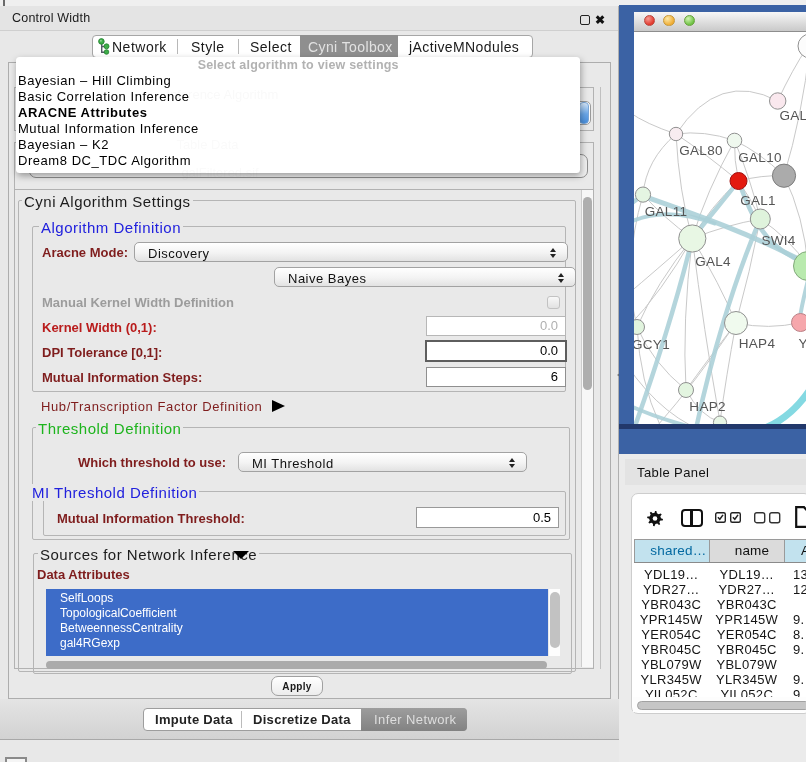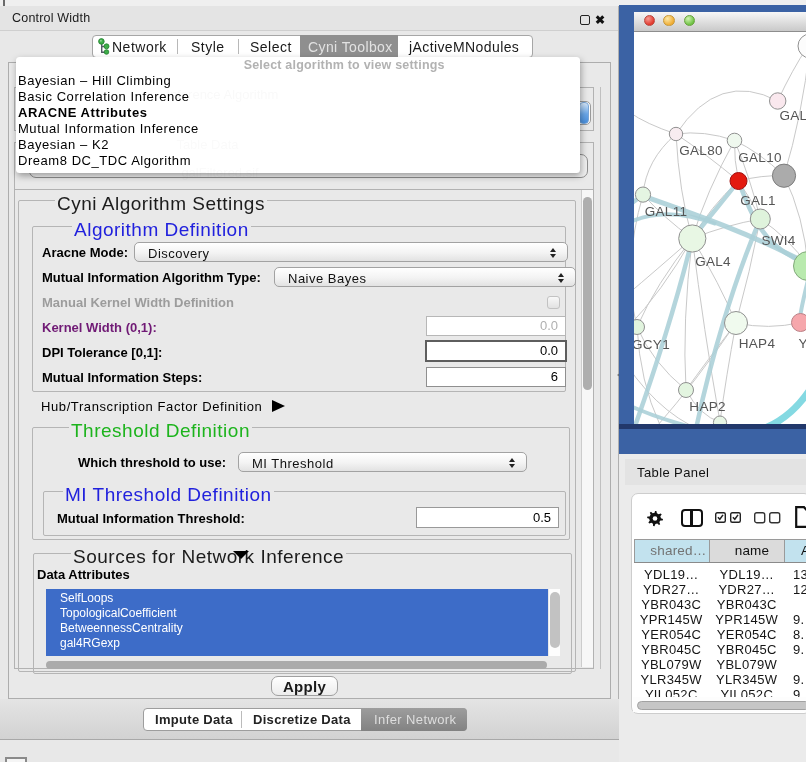--- a/index.html
+++ b/index.html
@@ -6,22 +6,22 @@
 body{font-family:"Liberation Sans",sans-serif;width:806px;height:762px;overflow:hidden;}
 .abs{position:absolute;}
 #page{position:relative;width:806px;height:762px;background:#e8e8e8;overflow:hidden;}
 .bold{font-weight:bold;}
 .combo{position:absolute;border:1px solid #a2a2a2;border-radius:5px;background:linear-gradient(#ffffff,#f3f3f3 55%,#e2e2e2);box-sizing:border-box;font-size:13px;color:#111;}
 .combo .ctext{position:absolute;left:13px;top:2.5px;letter-spacing:.5px;}
 .spin{position:absolute;width:7px;height:10px;}
 .spin:before{content:"";position:absolute;left:0;top:0;border-left:3.5px solid transparent;border-right:3.5px solid transparent;border-bottom:4px solid #222;}
 .spin:after{content:"";position:absolute;left:0;bottom:0;border-left:3.5px solid transparent;border-right:3.5px solid transparent;border-top:4px solid #222;}
 .field{position:absolute;background:#fff;box-sizing:border-box;font-size:13px;text-align:right;padding-right:7px;}
-.grouplab{position:absolute;background:#e9e9e9;padding:0 2px;font-size:19px;margin-left:33px;}
-.lbl{position:absolute;font-size:13px;color:#000000;white-space:nowrap;}
+.grouplab{position:absolute;background:#e9e9e9;padding:0 2px;font-size:15px;}
+.lbl{position:absolute;font-size:13px;color:#7f1d1d;white-space:nowrap;}
 .ls{letter-spacing:.5px;}
 </style>
 </head>
 <body>
 <div id="page">
 
 <div class="abs" style="left:0;top:0;width:806px;height:6px;background:#efefef;"></div>
 <div class="abs" style="left:3px;top:0;width:2px;height:7px;background:#6a6a6a;"></div>
 <div class="abs" style="left:0;top:6px;width:619px;height:734px;background:#e8e8e8;border-right:1px solid #b0b0b0;box-sizing:border-box;"></div>
 
@@ -66,28 +66,27 @@
 <div class="grouplab ls" style="left:22px;top:193px;color:#1c1c1c;">Cyni Algorithm Settings</div>
 
 <div class="abs" style="left:32px;top:226px;width:534px;height:166px;border:1px solid #b5b5b5;border-radius:2px;box-sizing:border-box;"></div>
 <div class="grouplab ls" style="left:39px;top:219px;color:#2121dd;">Algorithm Definition</div>
 
 <div class="lbl bold" style="left:42px;top:245px;">Aracne Mode:</div>
 <div class="combo" style="left:134px;top:242px;width:434px;height:20px;">
       <span class="ctext">Discovery</span>
       <span class="spin" style="right:10px;top:4.5px;"></span>
     </div>
-<div class="lbl bold" style="left:42px;top:270px;">Mutual Information Algorithm Type:</div>
 <div class="combo" style="left:274px;top:267px;width:302px;height:20px;">
       <span class="ctext">Naive Bayes</span>
       <span class="spin" style="right:10px;top:4.5px;"></span>
     </div>
 <div class="lbl bold" style="left:42px;top:295px;color:#9c9c9c;">Manual Kernel Width Definition</div>
 <div class="abs" style="left:547px;top:296px;width:11px;height:11px;border:1px solid #c2c2c2;border-radius:3px;background:linear-gradient(#f8f8f8,#e2e2e2);"></div>
-<div class="lbl bold" style="left:42px;top:320px;color:#701a75;">Kernel Width (0,1):</div>
+<div class="lbl bold" style="left:42px;top:320px;color:#b91c1c;">Kernel Width (0,1):</div>
 <div class="field" style="left:426px;top:316px;width:140px;height:20px;border:1px solid #b7b7b7;color:#b0b0b0;line-height:18px;">0.0</div>
 <div class="lbl bold" style="left:42px;top:345px;">DPI Tolerance [0,1]:</div>
 <div class="field" style="left:425px;top:340px;width:142px;height:22px;border:2px solid #5e5e5e;color:#000;line-height:18px;">0.0</div>
 <div class="lbl bold" style="left:42px;top:370px;">Mutual Information Steps:</div>
 <div class="field" style="left:426px;top:367px;width:140px;height:20px;border:1px solid #8f8f8f;color:#000;line-height:18px;">6</div>
 
 <div class="lbl" style="left:41px;top:399px;letter-spacing:.6px;">Hub/Transcription Factor Definition</div>
 <div class="abs" style="left:272px;top:399.5px;width:0;height:0;border-top:6.8px solid transparent;border-bottom:6.8px solid transparent;border-left:13px solid #000;"></div>
 
 <div class="abs" style="left:32px;top:427px;width:538px;height:113px;border:1px solid #b5b5b5;border-radius:2px;box-sizing:border-box;"></div>
@@ -104,21 +103,21 @@
 
 <div class="abs" style="left:33px;top:553px;width:539px;height:121px;border:1px solid #b5b5b5;border-radius:2px;box-sizing:border-box;"></div>
 <div class="grouplab ls" style="left:38px;top:546px;color:#1c1c1c;">Sources for Network Inference</div>
 <div class="abs" style="left:232.5px;top:550.5px;width:0;height:0;border-left:8.5px solid transparent;border-right:8.5px solid transparent;border-top:8px solid #000;"></div>
 <div class="lbl bold" style="left:37px;top:567px;">Data Attributes</div>
 <div class="abs" style="left:46px;top:589px;width:502px;height:67px;background:#3d6cc8;color:#fff;font-size:12px;line-height:15px;padding:2px 0 0 14px;box-sizing:border-box;overflow:hidden;">SelfLoops<br>TopologicalCoefficient<br>BetweennessCentrality<br>gal4RGexp</div>
 <div class="abs" style="left:549px;top:589px;width:11px;height:67px;background:#fdfdfd;"></div>
 <div class="abs" style="left:549.5px;top:592px;width:10px;height:56px;background:#c2c2c2;border-radius:5px;"></div>
 <div class="abs" style="left:46px;top:661px;width:501px;height:7.5px;background:#ababab;border-radius:4px;"></div>
 
-<div class="abs" style="left:271px;top:676px;width:67px;height:19.5px;background:linear-gradient(#ffffff,#ececec);border:1px solid #a0a0a0;border-radius:7px;box-sizing:border-box;text-align:center;font-size:15px;font-weight:bold;letter-spacing:.3px;color:#1a1a1a;line-height:19px;">Apply</div>
+<div class="abs" style="left:271px;top:676px;width:52px;height:19.5px;background:linear-gradient(#ffffff,#ececec);border:1px solid #a0a0a0;border-radius:7px;box-sizing:border-box;text-align:center;font-size:10px;font-weight:bold;letter-spacing:.3px;color:#1a1a1a;line-height:19px;">Apply</div>
 
 <div class="abs" style="left:0;top:699px;width:619px;height:41px;background:linear-gradient(#e4e4e4,#d2d2d2);border-bottom:1px solid #a8a8a8;box-sizing:border-box;"></div>
 <div class="abs" style="left:143px;top:708px;width:324px;height:23px;background:#fff;border:1px solid #9d9d9d;border-radius:4px;box-sizing:border-box;"></div>
 <div class="abs" style="left:241px;top:711px;width:1px;height:17px;background:#bbb;"></div>
 <div class="abs" style="left:361px;top:708px;width:106px;height:23px;background:linear-gradient(#9d9d9d,#828282);border-radius:0 4px 4px 0;"></div>
 <div class="abs bold" style="left:155px;top:712px;font-size:13px;letter-spacing:.3px;color:#232323;">Impute Data</div>
 <div class="abs bold" style="left:253px;top:712px;font-size:13px;letter-spacing:.3px;color:#232323;">Discretize Data</div>
 <div class="abs" style="left:374px;top:712px;font-size:13px;letter-spacing:.4px;color:#dedede;">Infer Network</div>
 <div class="abs" style="left:5px;top:757px;width:18px;height:10px;border:2px solid #8a8a8a;background:#f5f5f5;"></div>
 
@@ -237,32 +236,32 @@
 </svg>
 <svg class="abs" style="left:795px;top:506px;" width="14" height="22" viewBox="0 0 14 22">
   <path d="M1.2,1.2 L9,1.2 L13,5.5 L13,20.8 L1.2,20.8 Z" fill="none" stroke="#111" stroke-width="2.2"></path>
 </svg>
 
 <div class="abs" style="left:633.5px;top:538.8px;width:172.5px;height:24px;border-top:1px solid #9a9a9a;border-bottom:1px solid #8a8a8a;box-sizing:border-box;background:#c2e2ee;"></div>
 <div class="abs" style="left:709px;top:539.8px;width:75.4px;height:22px;background:#dbdbdb;"></div>
 <div class="abs" style="left:633.5px;top:539.8px;width:1px;height:22px;background:#9a9a9a;"></div>
 <div class="abs" style="left:708.5px;top:539.8px;width:1px;height:22px;background:#9a9a9a;"></div>
 <div class="abs" style="left:784px;top:539.8px;width:1px;height:22px;background:#9a9a9a;"></div>
-<div class="abs" style="left:633.5px;top:543px;width:73px;text-align:right;font-size:13.5px;letter-spacing:.2px;color:#737373;">shared…</div>
+<div class="abs" style="left:633.5px;top:543px;width:73px;text-align:right;font-size:13.5px;letter-spacing:.2px;color:#0369a1;">shared…</div>
 <div class="abs" style="left:714px;top:543px;width:76px;text-align:center;font-size:13.5px;letter-spacing:.2px;color:#111;">name</div>
 <div class="abs" style="left:801px;top:543px;font-size:13.5px;color:#111;">Av</div>
 <div class="abs" style="left:633.5px;top:566.5px;width:172.5px;height:147.5px;font-size:13px;letter-spacing:.3px;color:#151515;overflow:hidden;">
   <div style="position:absolute;left:0;top:0;width:75.5px;text-align:center;line-height:15px;">YDL19…<br>YDR27…<br>YBR043C<br>YPR145W<br>YER054C<br>YBR045C<br>YBL079W<br>YLR345W<br>YIL052C</div>
   <div style="position:absolute;left:75.5px;top:0;width:75.5px;text-align:center;line-height:15px;">YDL19…<br>YDR27…<br>YBR043C<br>YPR145W<br>YER054C<br>YBR045C<br>YBL079W<br>YLR345W<br>YIL052C</div>
   <div style="position:absolute;left:159.5px;top:0;width:30px;line-height:15px;">13<br>12<br>&nbsp;<br>9.<br>8.<br>9.<br>&nbsp;<br>9.<br>9.</div>
 </div>
 <div class="abs" style="left:633px;top:697px;width:173px;height:15px;background:#fdfdfd;"></div>
 <div class="abs" style="left:637px;top:701px;width:173px;height:9px;background:#c6c6c6;border:1px solid #a2a2a2;border-radius:5px;box-sizing:border-box;"></div>
 
 <div class="abs" style="left:16.4px;top:56.5px;width:563.6px;height:116.5px;background:#fff;border-radius:3.5px;box-shadow:1px 3px 7px rgba(0,0,0,0.35);z-index:50;">
-  <div style="position:absolute;left:0;top:1.5px;width:100%;text-align:center;font-size:12.5px;font-weight:bold;letter-spacing:.2px;color:#b2b2b2;padding-left:46px;">Select algorithm to view settings</div>
+  <div style="position:absolute;left:0;top:1.5px;width:100%;text-align:center;font-size:12.5px;font-weight:bold;letter-spacing:.2px;color:#b2b2b2;">Select algorithm to view settings</div>
       <div style="position:absolute;left:150px;top:30px;font-size:13px;color:rgba(40,40,40,0.028);">Inference Algorithm</div>
       <div style="position:absolute;left:160px;top:80px;font-size:13px;color:rgba(40,40,40,0.025);">Table Data</div>
       <div style="position:absolute;left:165px;top:108px;font-size:13px;color:rgba(40,40,40,0.025);">galFiltered.sif</div>
   <div style="position:absolute;left:1.6px;top:16.5px;font-size:13px;letter-spacing:.55px;color:#000;line-height:16px;">Bayesian – Hill Climbing<br>Basic Correlation Inference<br><span class="bold">ARACNE Attributes</span><br>Mutual Information Inference<br>Bayesian – K2<br>Dream8 DC_TDC Algorithm</div>
 </div>
 
 </div>
 
 </body></html>

